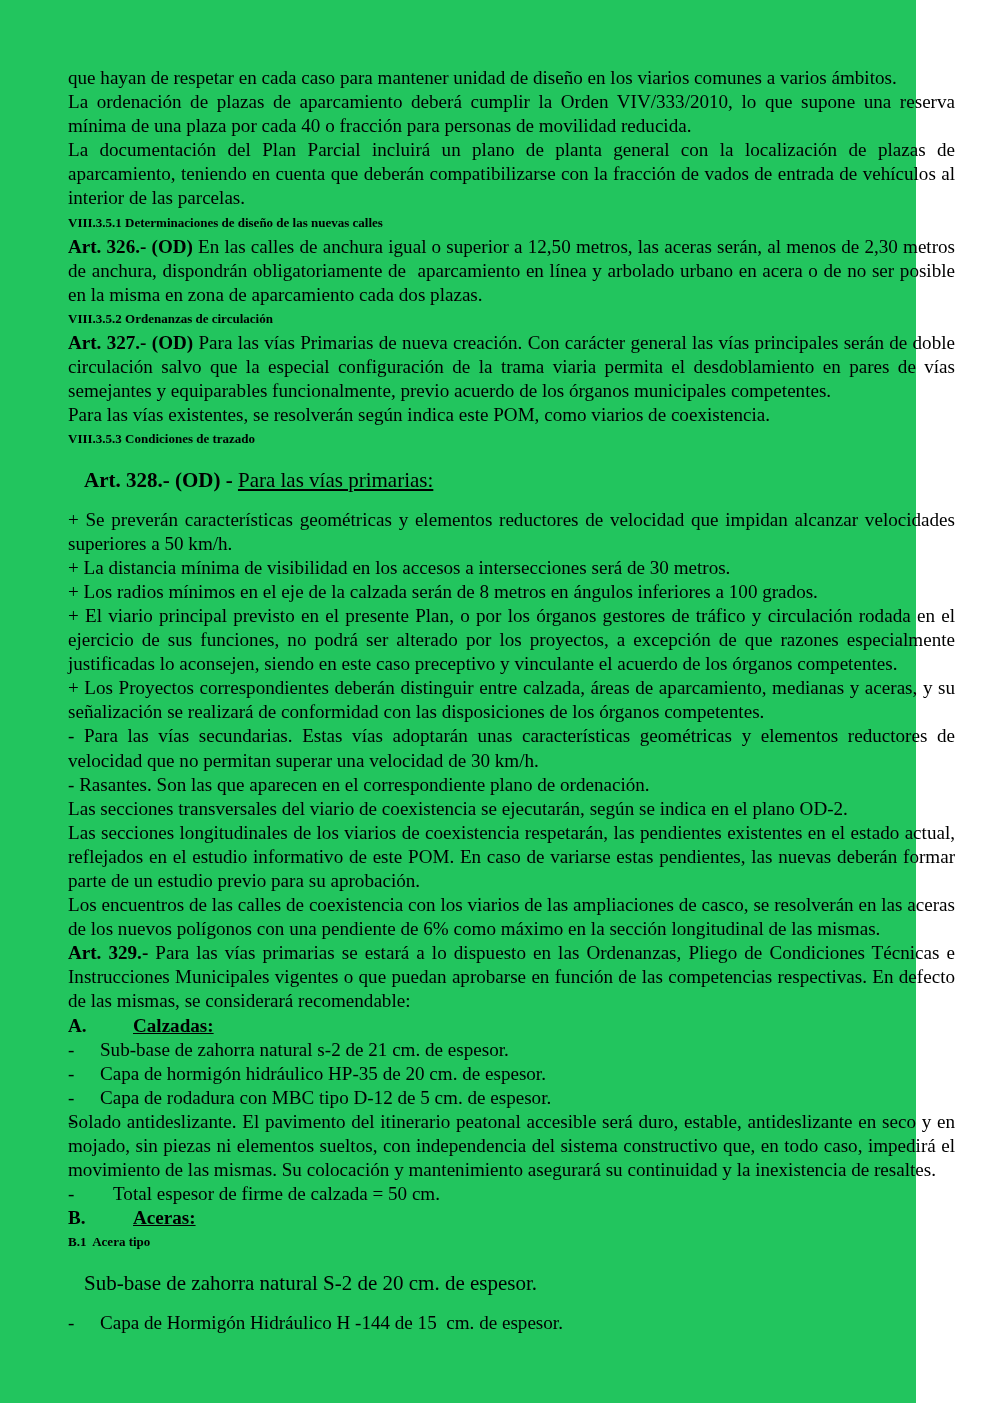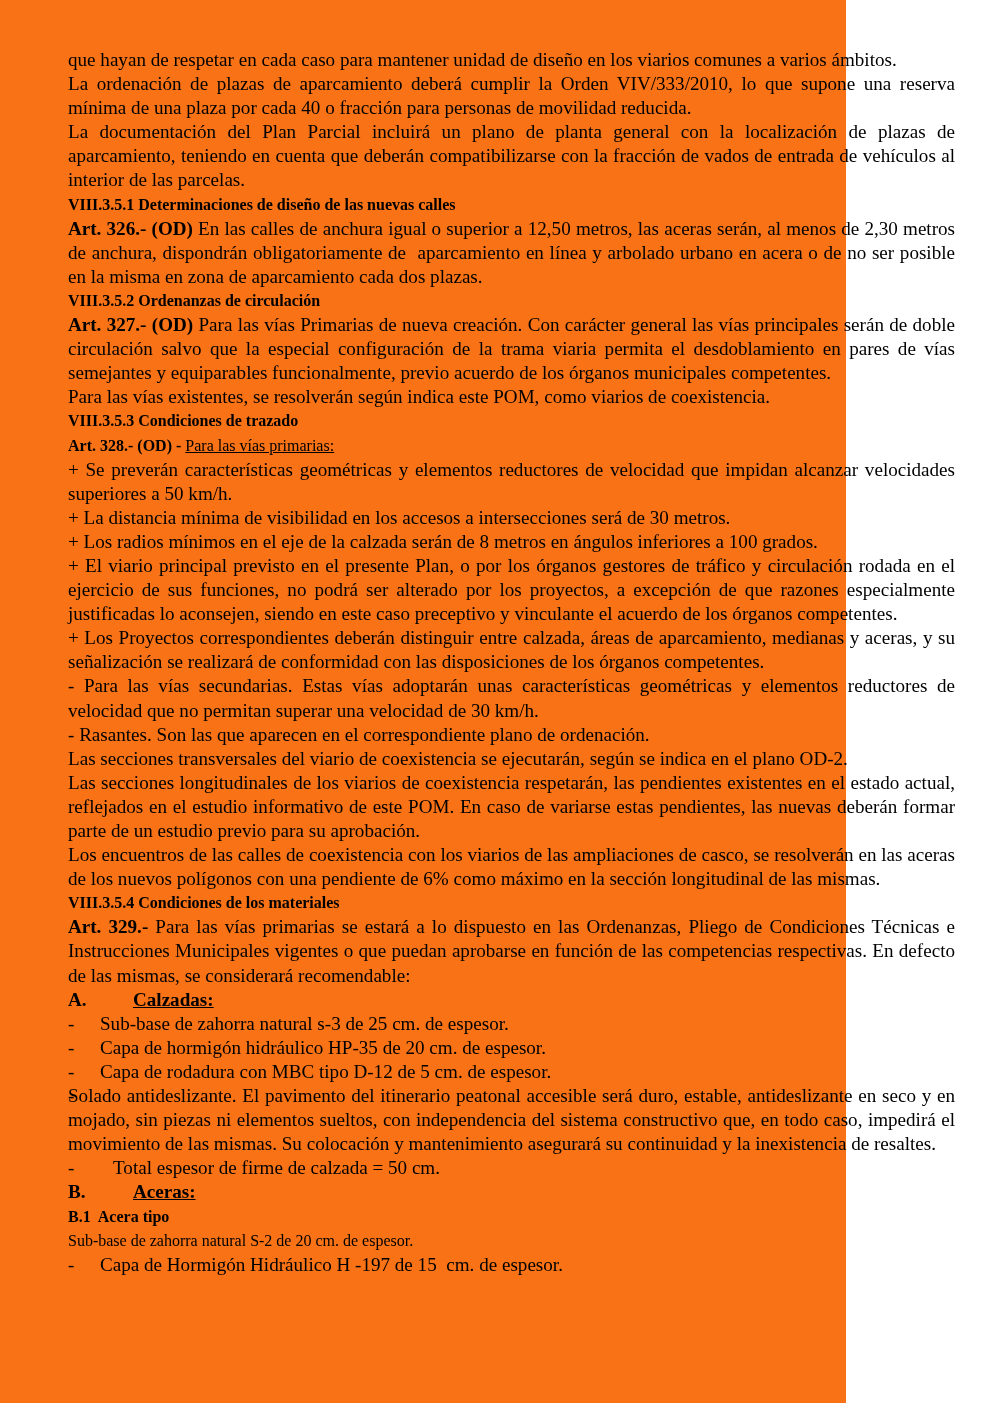--- a/index.html
+++ b/index.html
@@ -9,49 +9,49 @@
   }
   body {
     width: 992px;
     height: 1403px;
     font-family: "Liberation Serif", "DejaVu Serif", serif;
     color: #000000;
     overflow: hidden;
   }
   .page {
     position: relative;
-    width: 846px;
+    width: 916px;
     height: 1403px;
-    background: #f97316;
+    background: #22c55e;
     box-sizing: border-box;
-    padding: 48px 37px 0 68px;
+    padding: 66px 37px 0 68px;
   }
   .doc-body {
     width: 887px;
   }
   p.para {
     margin: 0;
     font-size: 19.1px;
     line-height: 24.1px;
     text-align: justify;
     text-justify: inter-word;
     -webkit-hyphens: none;
     hyphens: none;
     white-space: pre-wrap;
   }
   p.noj {
-    margin: 0;
-    font-size: 16px;
+    margin: 16px;
+    font-size: 21px;
     line-height: 24.1px;
     text-align: left;
     white-space: pre-wrap;
   }
   h3.heading {
     margin: 0;
-    font-size: 16px;
+    font-size: 13px;
     line-height: 24.1px;
     font-weight: bold;
     text-align: left;
     white-space: pre-wrap;
   }
   .b { font-weight: bold; }
   .u { text-decoration: underline; }
 
   
   .listrow {
@@ -133,32 +133,31 @@
     <p class="para">- Para las vías secundarias. Estas vías adoptarán unas características geométricas y elementos reductores de velocidad que no permitan superar una velocidad de 30 km/h.</p>
 
     <p class="para">- Rasantes. Son las que aparecen en el correspondiente plano de ordenación.</p>
 
     <p class="para">Las secciones transversales del viario de coexistencia se ejecutarán, según se indica en el plano OD-2.</p>
 
     <p class="para">Las secciones longitudinales de los viarios de coexistencia respetarán, las pendientes existentes en el estado actual, reflejados en el estudio informativo de este POM. En caso de variarse estas pendientes, las nuevas deberán formar parte de un estudio previo para su aprobación.</p>
 
     <p class="para">Los encuentros de las calles de coexistencia con los viarios de las ampliaciones de casco, se resolverán en las aceras de los nuevos polígonos con una pendiente de 6% como máximo en la sección longitudinal de las mismas.</p>
 
-    <h3 class="heading">VIII.3.5.4 Condiciones de los materiales</h3>
 
     <p class="para"><span class="b">Art. 329.-</span><span> Para las vías primarias se estará a lo dispuesto en las Ordenanzas, Pliego de Condiciones Técnicas e Instrucciones Municipales vigentes o que puedan aprobarse en función de las competencias respectivas. En defecto de las mismas, se considerará recomendable:</span></p>
 
     <div class="letterrow">
       <span class="lmark">A.</span>
       <span class="llabel">Calzadas:</span>
     </div>
 
     <div class="listrow">
       <span class="bullet">-</span>
-      <span class="ltext plain">Sub-base de zahorra natural s-3 de 25 cm. de espesor.</span>
+      <span class="ltext plain">Sub-base de zahorra natural s-2 de 21 cm. de espesor.</span>
     </div>
 
     <div class="listrow">
       <span class="bullet">-</span>
       <span class="ltext plain">Capa de hormigón hidráulico HP-35 de 20 cm. de espesor.</span>
     </div>
 
     <div class="listrow">
       <span class="bullet">-</span>
       <span class="ltext plain">Capa de rodadura con MBC tipo D-12 de 5 cm. de espesor.</span>
@@ -178,17 +177,17 @@
       <span class="lmark">B.</span>
       <span class="llabel">Aceras:</span>
     </div>
 
     <h3 class="heading">B.1  Acera tipo</h3>
 
     <p class="noj">Sub-base de zahorra natural S-2 de 20 cm. de espesor.</p>
 
     <div class="listrow">
       <span class="bullet">-</span>
-      <span class="ltext plain">Capa de Hormigón Hidráulico H -197 de 15  cm. de espesor.</span>
+      <span class="ltext plain">Capa de Hormigón Hidráulico H -144 de 15  cm. de espesor.</span>
     </div>
 
   </div>
 </div>
 
 </body></html>

